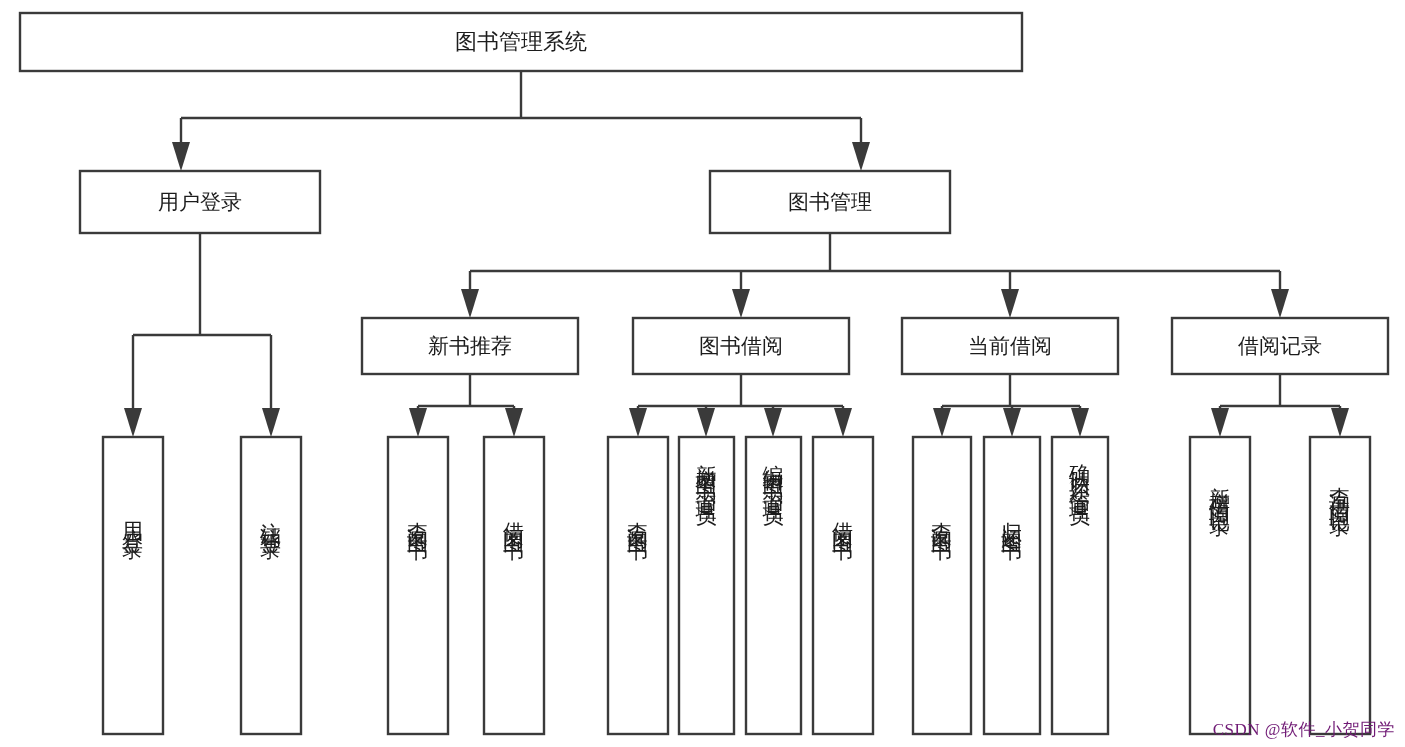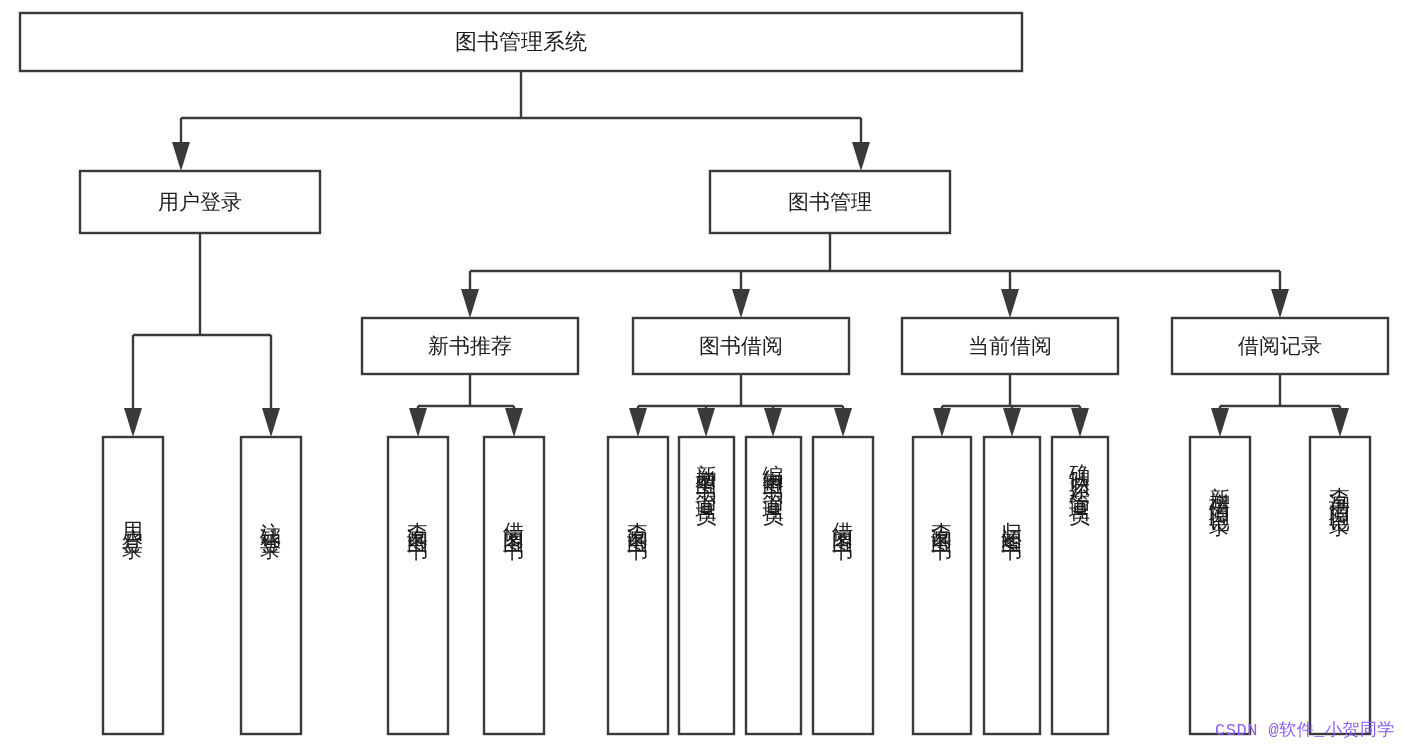--- a/index.html
+++ b/index.html
@@ -69,23 +69,23 @@
     font-size: 21px;
     line-height: 1.0;
     letter-spacing: 6px;
     color: #1c1c1c;
     white-space: nowrap;
   }
   .watermark {
     position: absolute;
     right: 10px;
     bottom: 6px;
-    font-family: Liberation Mono, monospace;
+    font-family: Liberation Serif, serif;
     font-size: 17px;
-    color: #8b5cf6;
+    color: #701a75;
     letter-spacing: 0.5px;
     user-select: none;
   }
 </style>
 </head>
 <body>
 
 <div id="diagram-root">
 
   <svg class="diagram-canvas" viewBox="0 0 1405 747">

